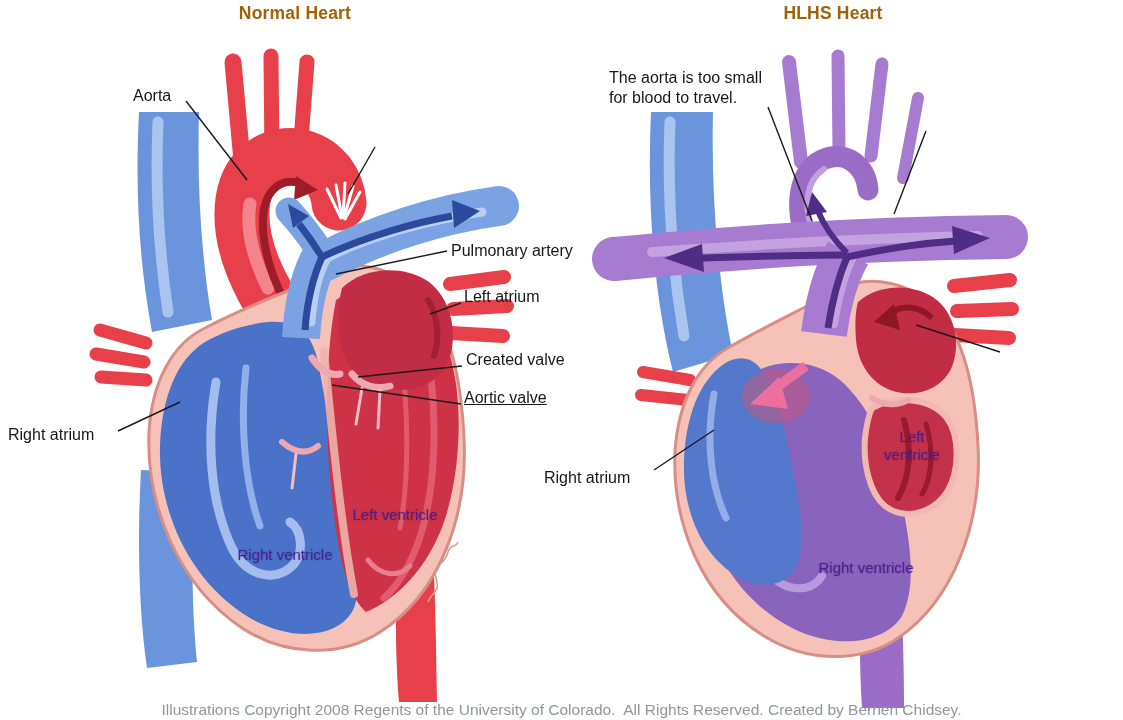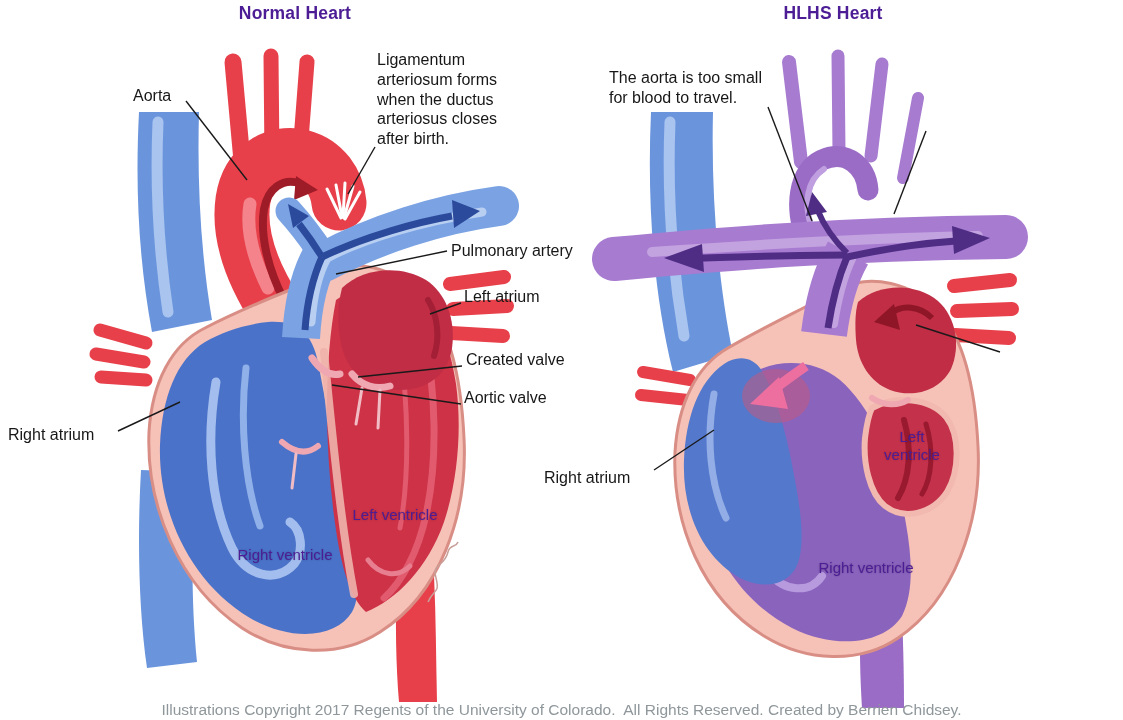--- a/index.html
+++ b/index.html
@@ -2,21 +2,21 @@
 <html><head>
 <meta charset="utf-8">
 <style>
   html,body { margin:0; padding:0; background:#ffffff; }
   .canvas {
     position:relative; width:1123px; height:720px; overflow:hidden;
     background:#ffffff; font-family:"Liberation Sans", sans-serif;
   }
   .art { position:absolute; left:0; top:0; }
   .title {
-    position:absolute; font-size:17.5px; font-weight:bold; color:#4c1d95;
+    position:absolute; font-size:17.5px; font-weight:bold; color:#a16207;
     text-align:center; letter-spacing:.2px;
   }
   .label {
     position:absolute; font-size:16px; line-height:1.24; color:#171717;
     font-weight:500;
   }
   .chamber-label {
     position:absolute; font-size:15px; line-height:1.2; color:#4c1d95;
     text-align:center; font-weight:500; text-shadow:0 0 2px rgba(0,0,0,.25);
   }
@@ -152,29 +152,28 @@
     <line x1="926" y1="131" x2="894" y2="214"></line>
     <line x1="1000" y1="352" x2="916" y2="325"></line>
     <line x1="654" y1="470" x2="714" y2="430"></line>
   </g>
 </svg>
 
 <div class="title" style="left:170px; top:3px; width:250px;">Normal Heart</div>
 <div class="title" style="left:708px; top:3px; width:250px;">HLHS Heart</div>
 
 <div class="label" style="left:133px; top:86px;">Aorta</div>
-<div class="label" style="left:377px; top:50px; width:150px;">Ligamentum arteriosum forms when the ductus arteriosus closes after birth.</div>
 <div class="label" style="left:451px; top:241px;">Pulmonary artery</div>
 <div class="label" style="left:464px; top:287px;">Left atrium</div>
 <div class="label" style="left:466px; top:350px;">Created valve</div>
-<div class="label" style="left:464px; top:388px;">Aortic valve</div>
+<div class="label" style="left:464px; top:388px;text-decoration:underline;">Aortic valve</div>
 <div class="label" style="left:8px; top:425px;">Right atrium</div>
 <div class="chamber-label" style="left:335px; top:506px; width:120px;">Left ventricle</div>
 <div class="chamber-label" style="left:225px; top:546px; width:120px;">Right ventricle</div>
 
 <div class="label" style="left:609px; top:68px; width:172px;">The aorta is too small for blood to travel.</div>
 <div class="label" style="left:544px; top:468px;">Right atrium</div>
 <div class="chamber-label" style="left:870px; top:428px; width:84px;">Left ventricle</div>
 <div class="chamber-label" style="left:806px; top:559px; width:120px;">Right ventricle</div>
 
-<div class="footer">Illustrations Copyright 2017 Regents of the University of Colorado.  All Rights Reserved. Created by Berrien Chidsey.</div>
+<div class="footer">Illustrations Copyright 2008 Regents of the University of Colorado.  All Rights Reserved. Created by Berrien Chidsey.</div>
 
 </div>
 
 </body></html>

